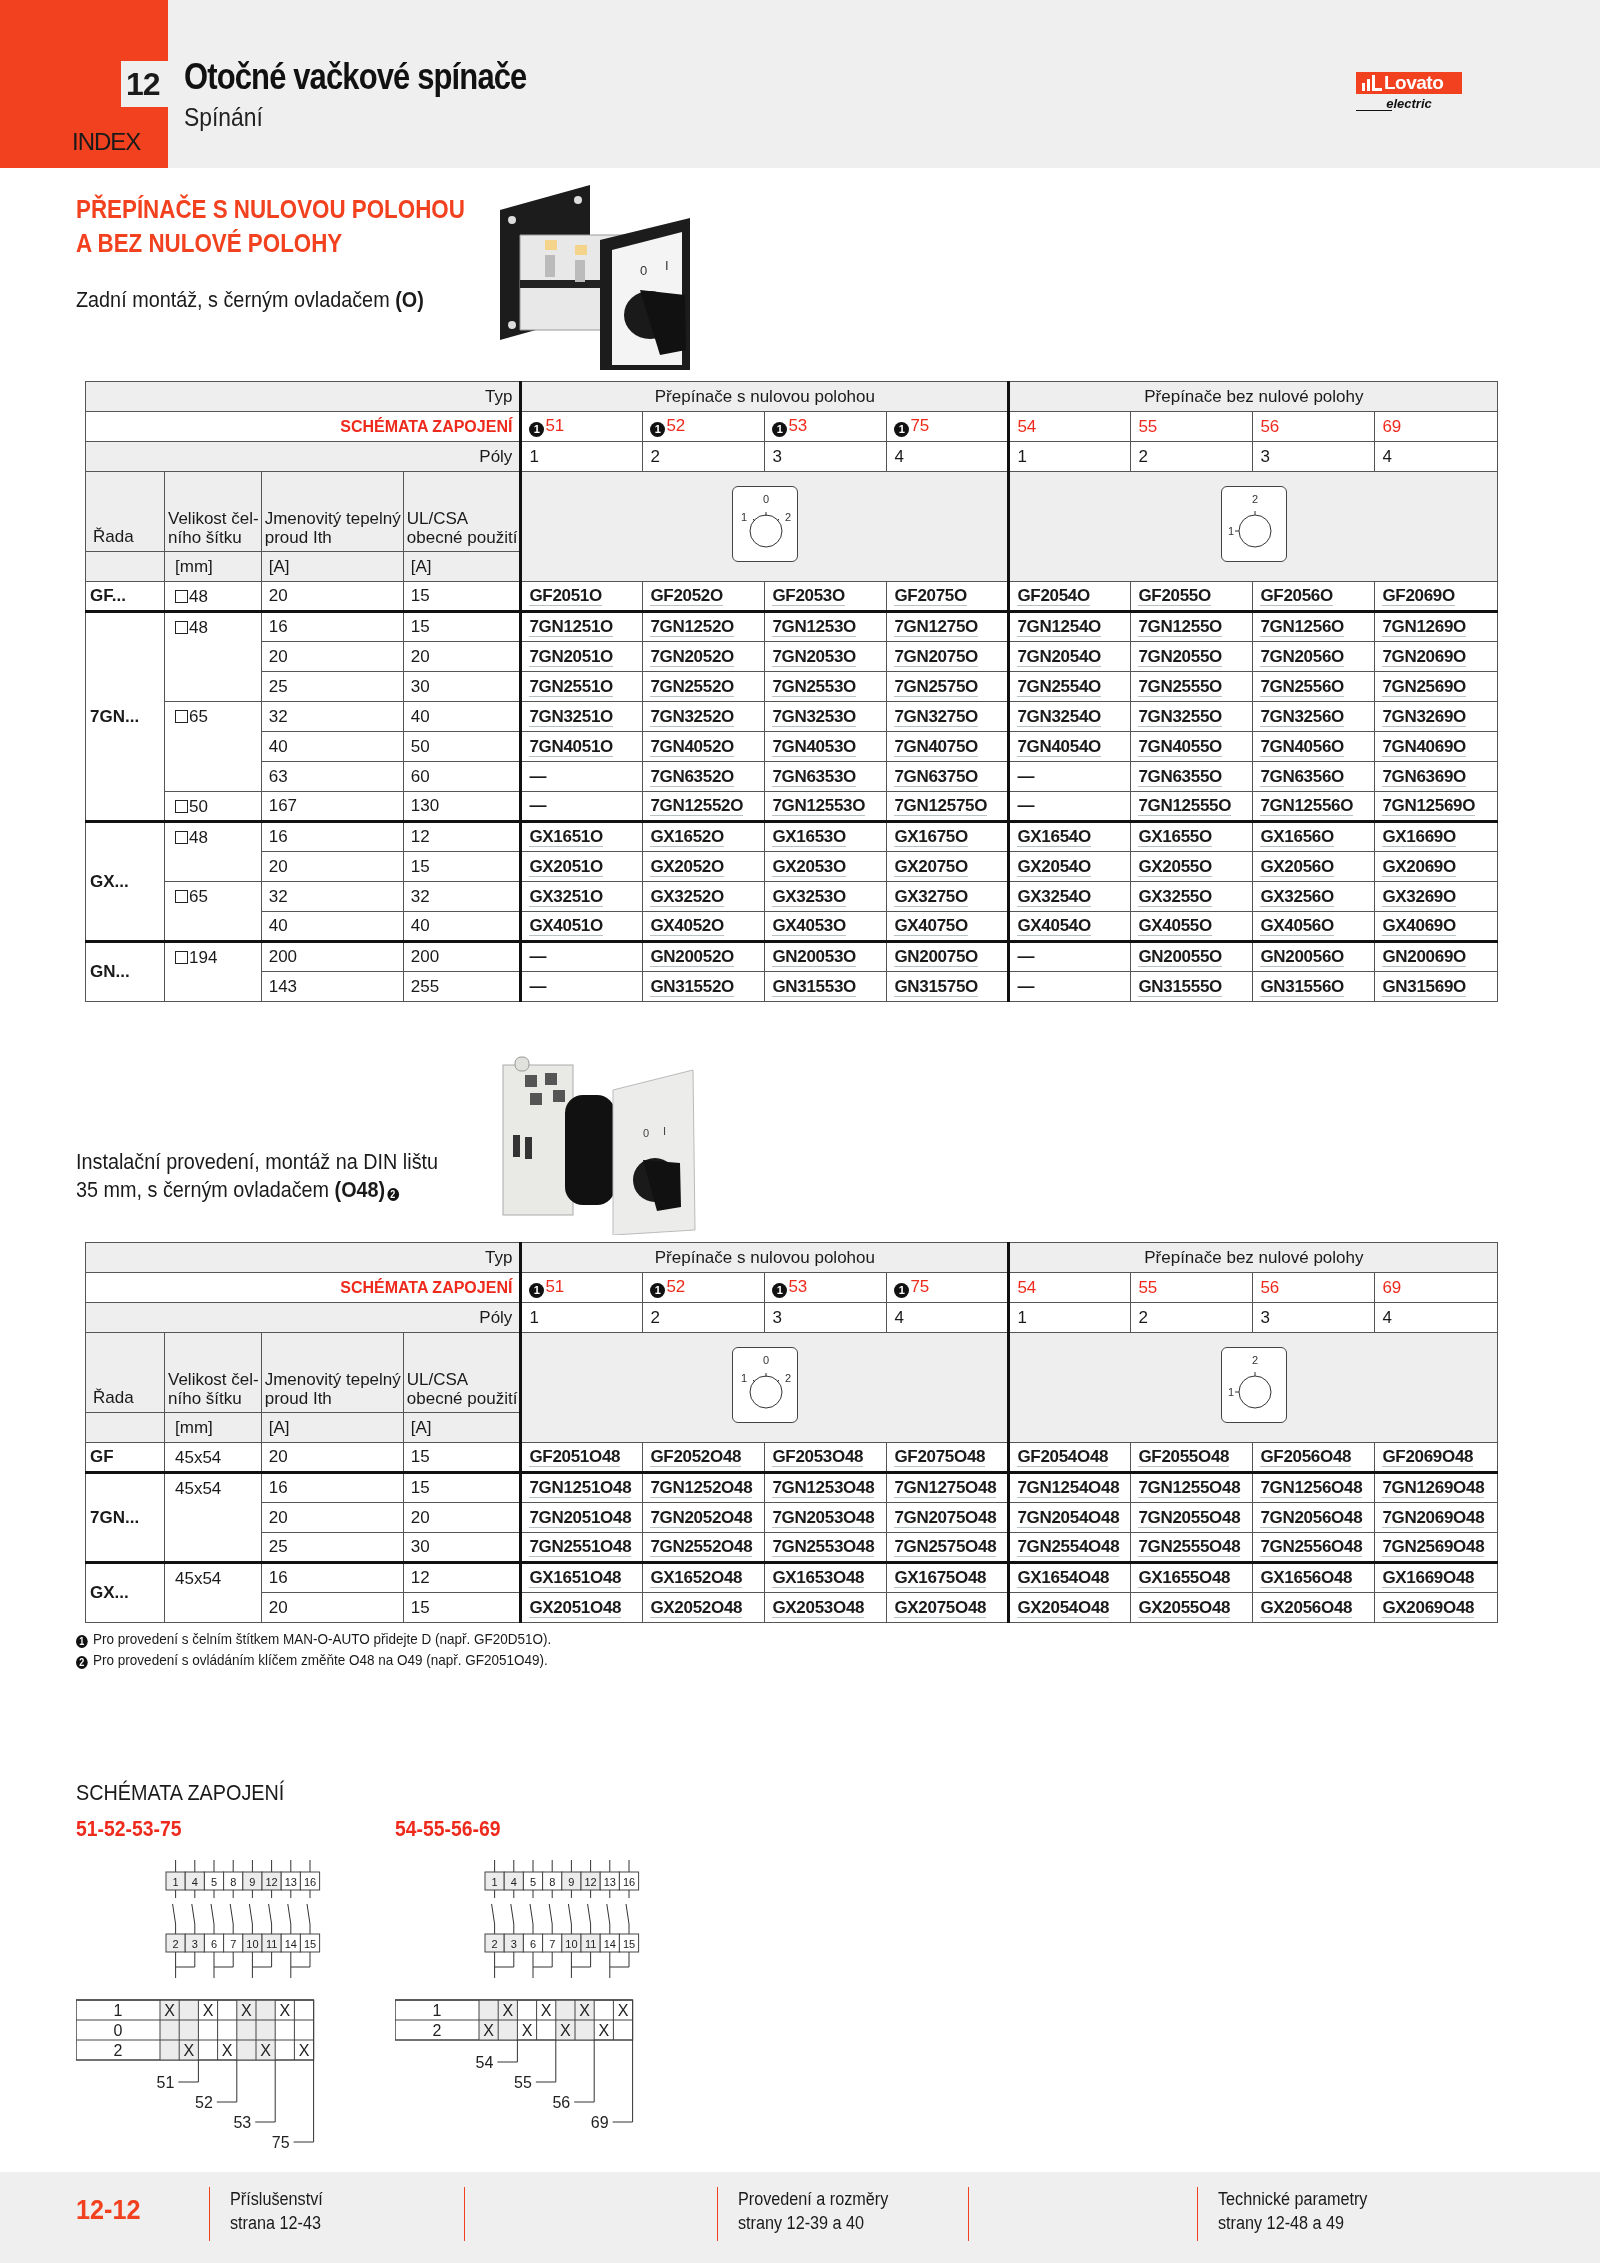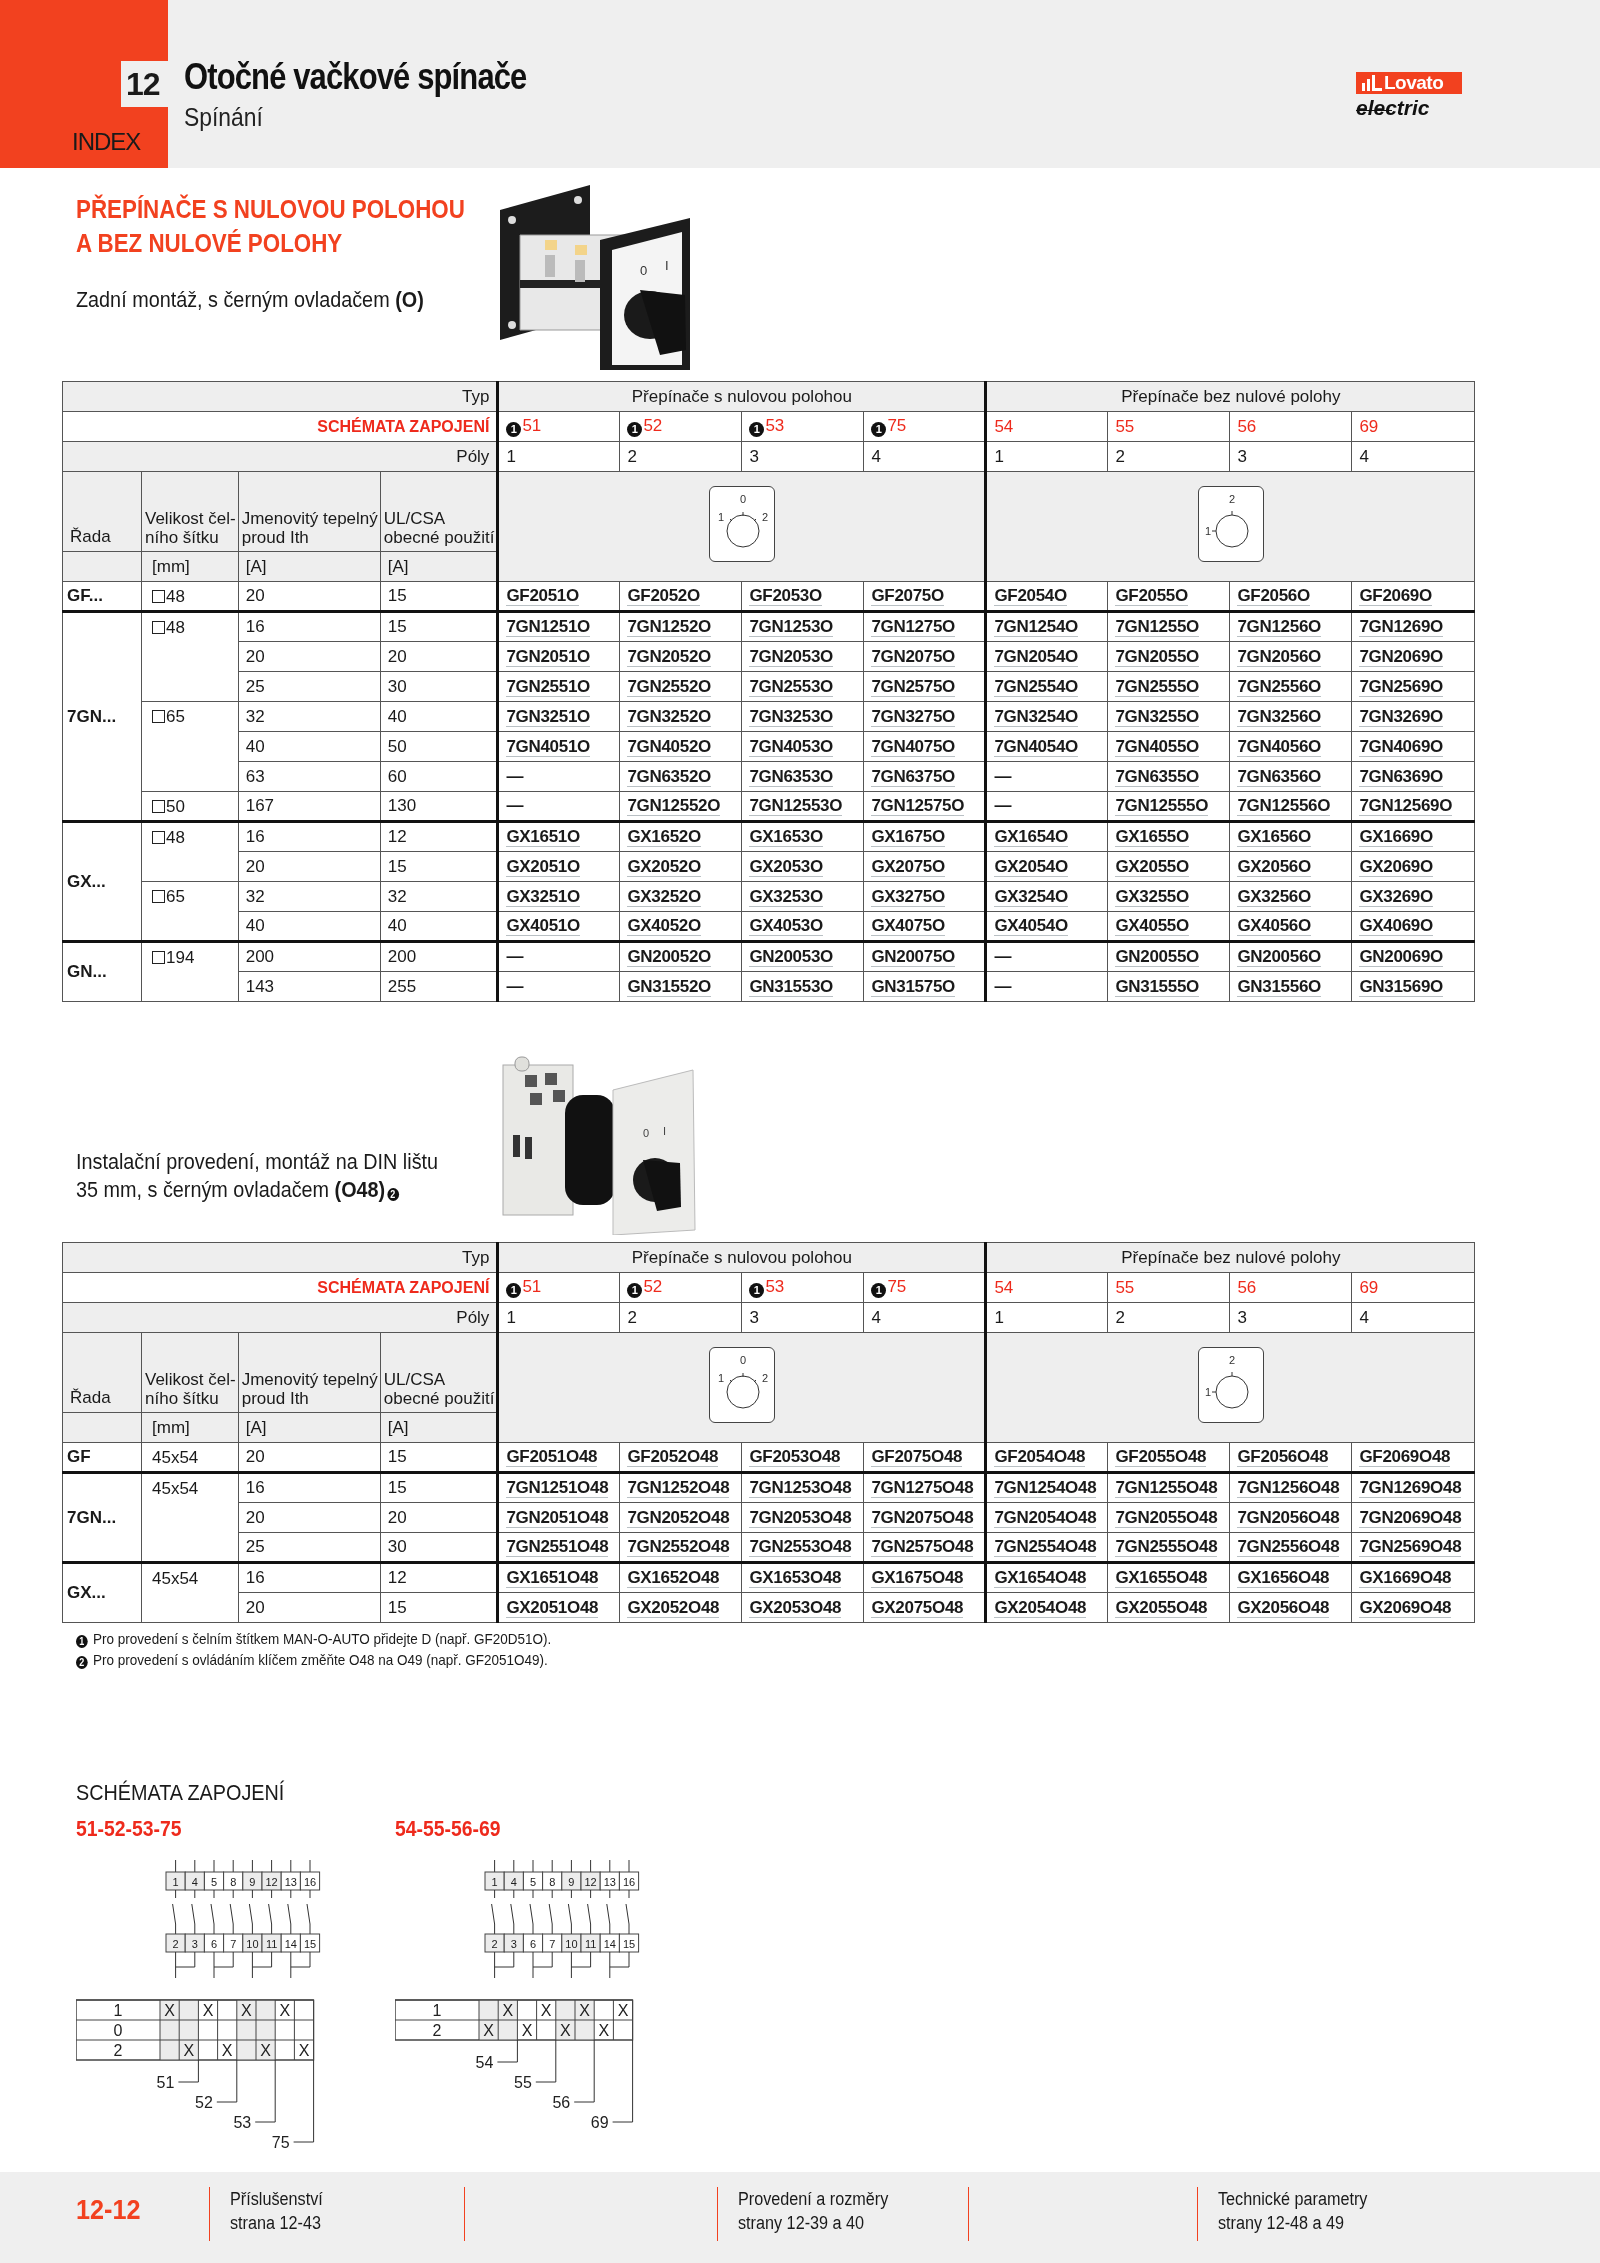--- a/index.html
+++ b/index.html
@@ -10,34 +10,34 @@
   .hdr-red { position: absolute; left: 0; top: 0; width: 168px; height: 168px; background: #f2411f; }
   .chap-box { position: absolute; left: 121px; top: 61px; width: 48px; height: 46px; background: #efefef; }
   .chap-num { position: absolute; left: 126px; top: 66px; font-size: 32px; font-weight: bold; color: #1a1a1a; letter-spacing: -1px; }
   .index-lbl { position: absolute; left: 72px; top: 128px; font-size: 24px; color: #1a1a1a; letter-spacing: -1px; }
   .title { position: absolute; left: 184px; top: 56px; font-size: 36px; font-weight: bold; color: #111; letter-spacing: -1px; transform: scaleX(0.86); transform-origin: left; white-space: nowrap; }
   .subtitle { position: absolute; left: 184px; top: 102px; font-size: 26px; color: #222; transform: scaleX(0.88); transform-origin: left; white-space: nowrap; }
   .logo { position: absolute; left: 1356px; top: 72px; width: 106px; height: 22px; background: #f2411f; display: flex; align-items: center; }
   .logo-mark { width: 22px; height: 16px; margin-left: 4px; position: relative; }
   .logo-mark i { position: absolute; bottom: 0; width: 3px; background: #fff; }
   .logo-text { color: #fff; font-weight: bold; font-size: 19px; letter-spacing: -0.5px; margin-left: 2px; }
-  .logo-sub { position: absolute; left: 1356px; top: 96px; width: 106px; font-size: 21px; font-weight: bold; text-align: left; color: #111; font-style: italic; }
+  .logo-sub { position: absolute; left: 1356px; top: 96px; width: 106px; font-size: 13px; font-weight: bold; text-align: center; color: #111; font-style: italic; }
   .logo-line { position: absolute; left: 1356px; top: 110px; width: 36px; border-top: 1.5px solid #111; }
 
   
   .sec-title { position: absolute; left: 76px; font-size: 26px; font-weight: bold; color: #f2411f; line-height: 34px; transform: scaleX(0.86); transform-origin: left; white-space: nowrap; }
   .sec-desc { position: absolute; left: 76px; font-size: 22px; color: #1a1a1a; line-height: 28px; transform: scaleX(0.9); transform-origin: left; white-space: nowrap; }
   .sec-desc b { font-weight: bold; }
 
   
   .prod1 { position: absolute; left: 490px; top: 180px; width: 210px; height: 190px; }
   .prod2 { position: absolute; left: 495px; top: 1045px; width: 210px; height: 190px; }
 
   
-  table.sw { position: absolute; left: 62px; border-collapse: collapse; table-layout: fixed; font-size: 17px; padding-left: 40px; }
+  table.sw { position: absolute; left: 85px; border-collapse: collapse; table-layout: fixed; font-size: 17px; padding-left: 40px; }
   table.sw td { border: 1px solid #555; height: 30px; padding: 0 7px; white-space: nowrap; overflow: hidden; vertical-align: middle; }
   table.sw td.bg { background: #eeeeee; }
   table.sw .r { text-align: right; }
   table.sw .c { text-align: center; }
   table.sw .red { color: #ee2a1c; }
   table.sw .code { font-weight: bold; font-size: 17px; letter-spacing: -0.3px; }
   table.sw .code span.u { border-bottom: 1.5px solid #b9c0c4; padding-bottom: 0px; }
   table.sw .bold { font-weight: bold; }
   table.sw .thickL { border-left: 3px solid #111; }
   table.sw tr.thickT td { border-top: 3px solid #111; }

